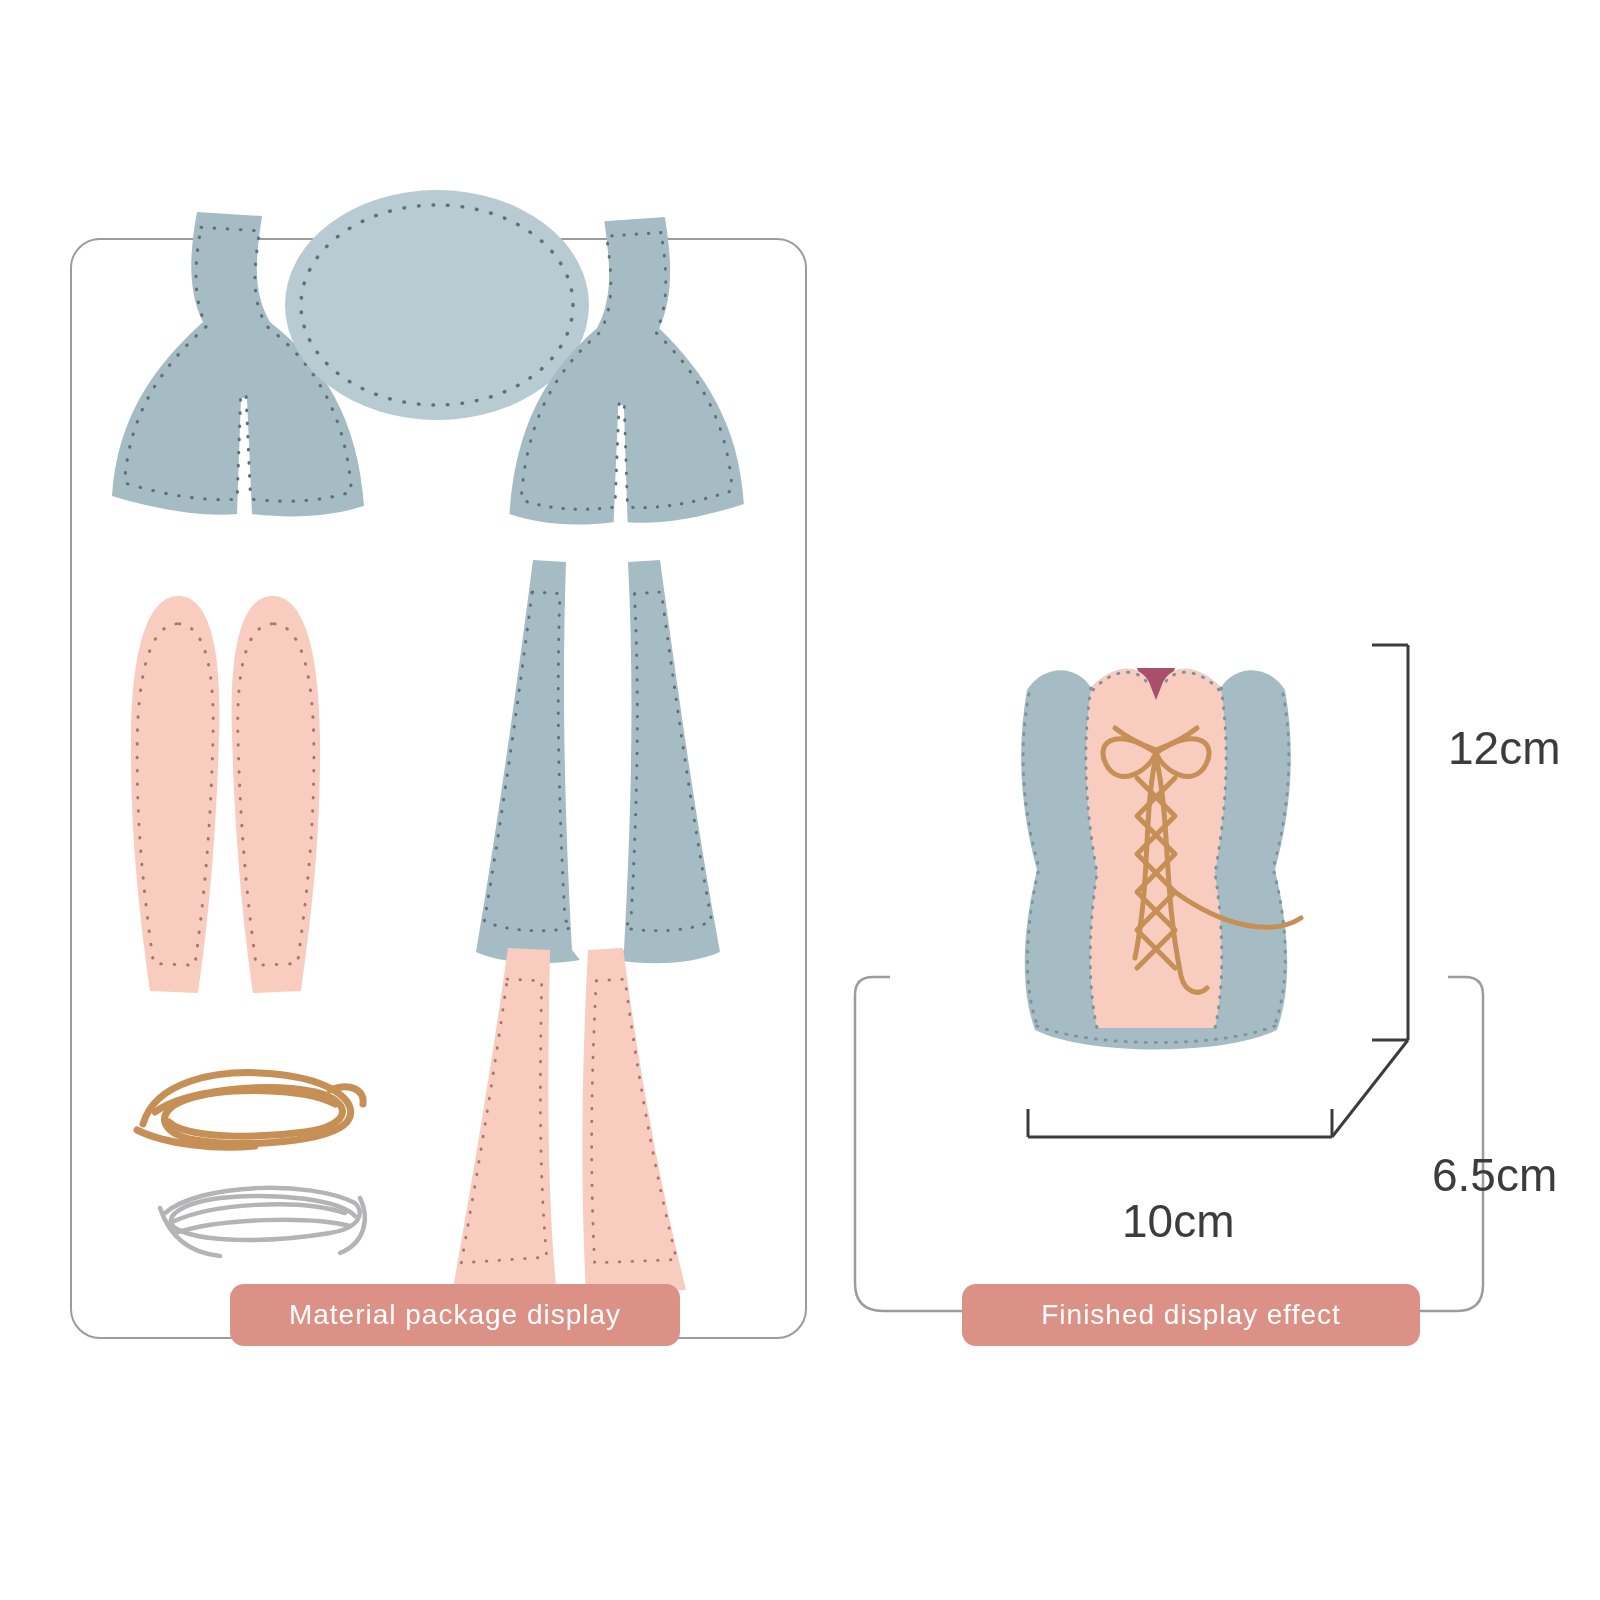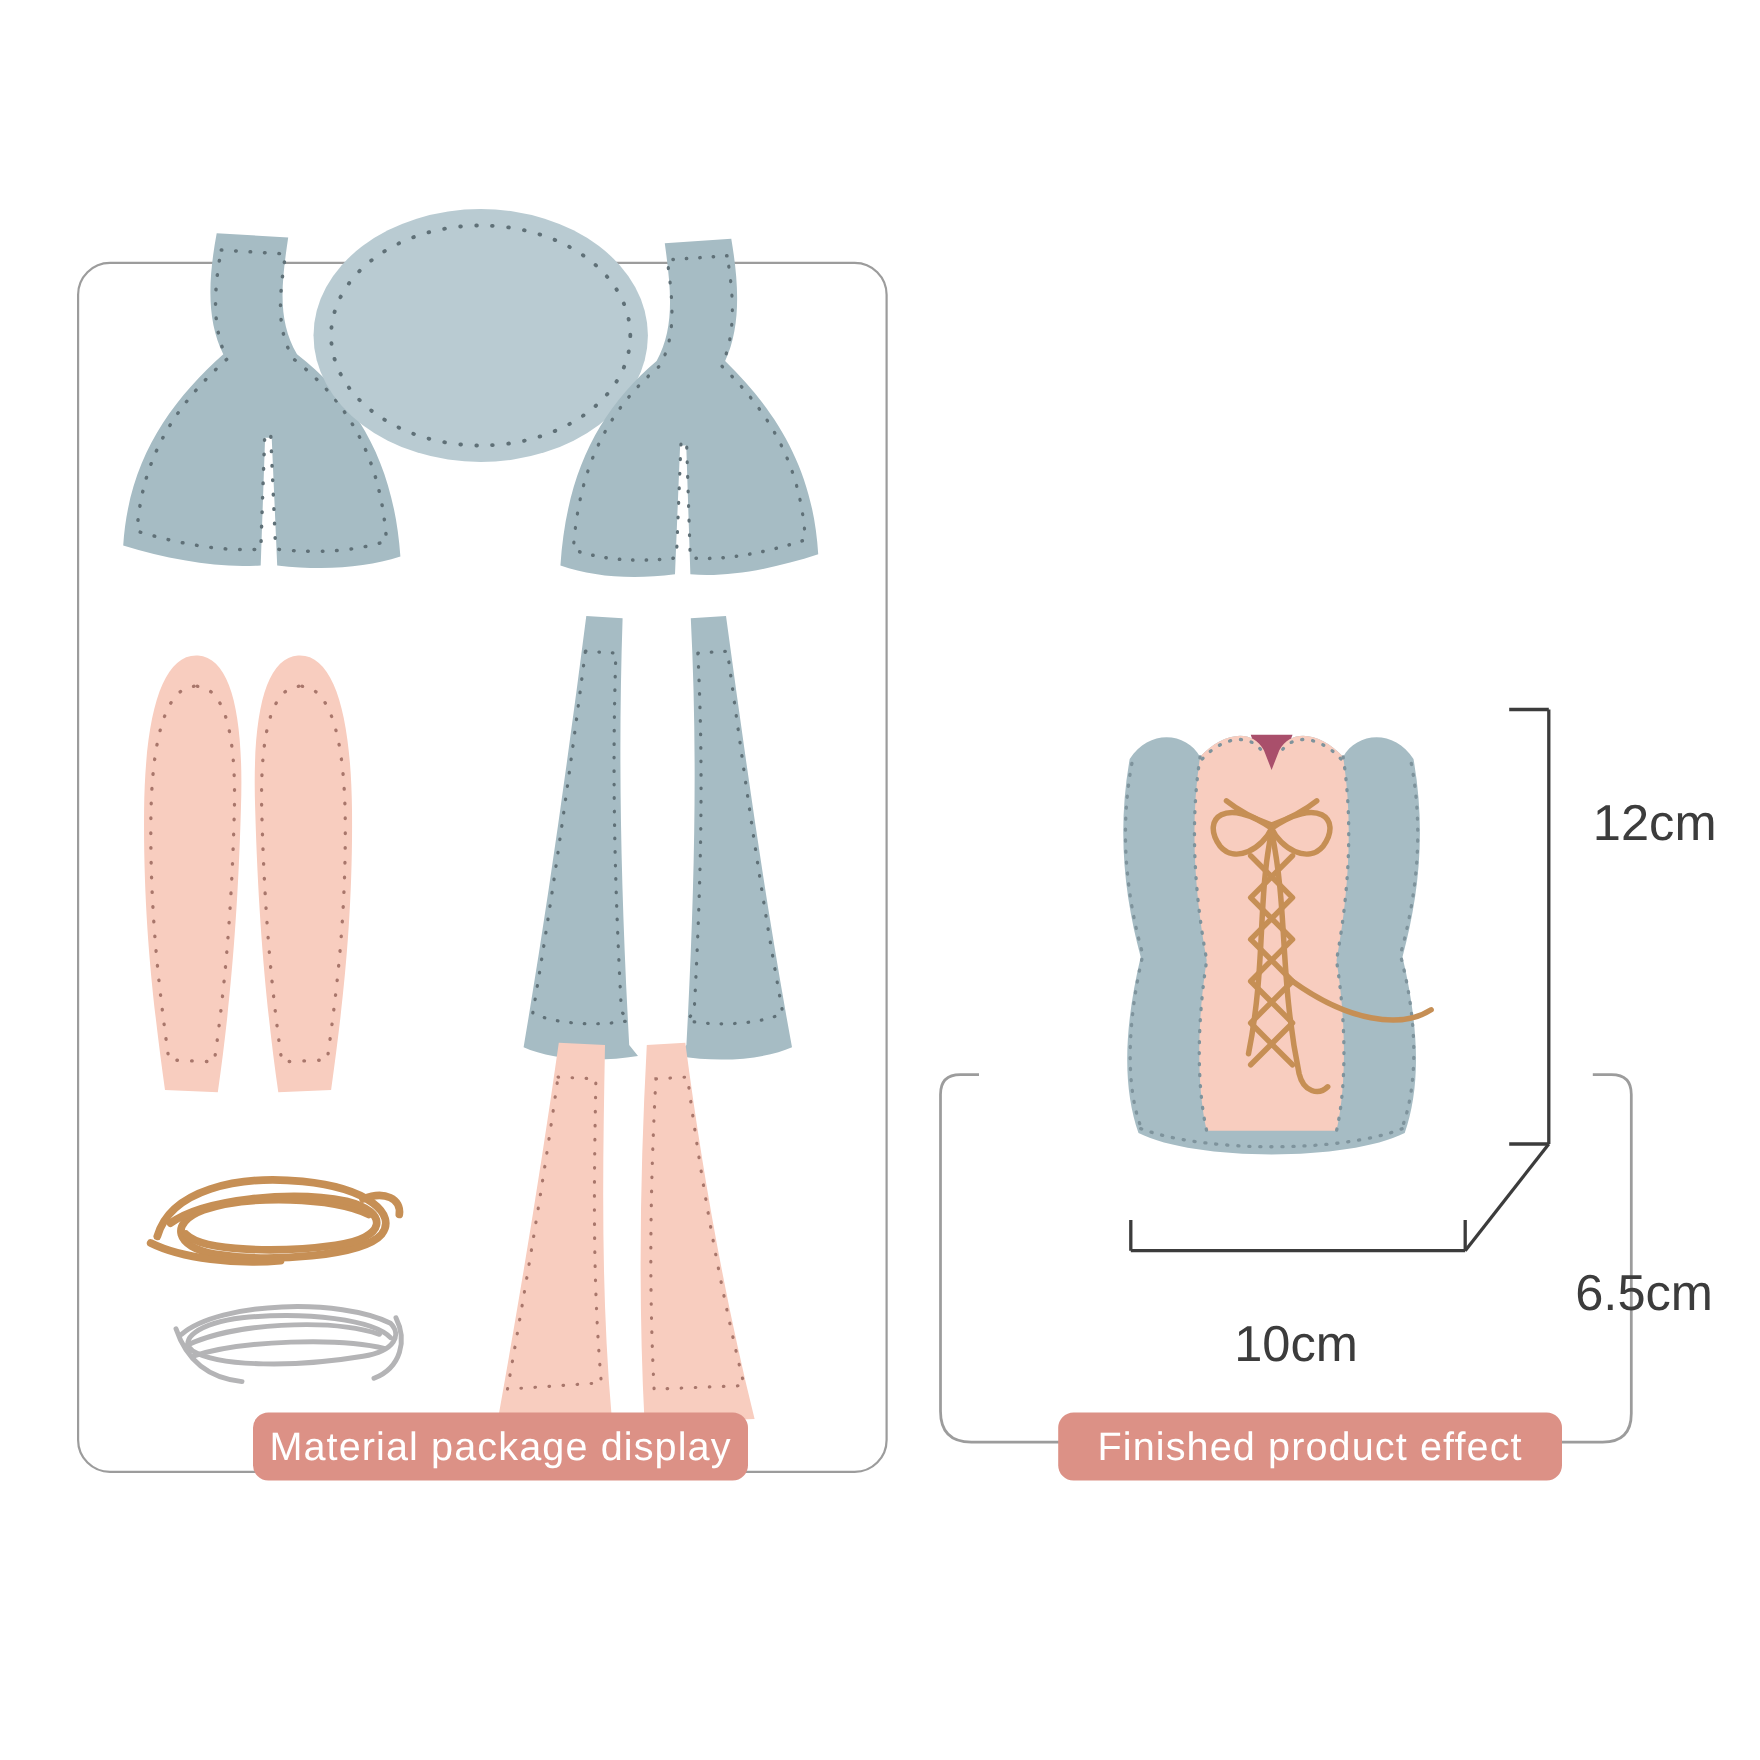--- a/index.html
+++ b/index.html
@@ -2,21 +2,21 @@
 <html style="--badge-bg: #dc9186; --badge-text: #ffffff; --leather-blue: #a6bcc4; --leather-blue-light: #b9cbd2; --leather-pink: #f8cdbf; --leather-magenta: #a94f6b; --cord-tan: #c68f55; --thread-gray: #b4b4b6; --hole-color: #5f7077; --hole-color-pink: #a8766b; --border-gray: #9c9c9c; --dim-color: #3c3c3c; --stitch-color: #7e939c;"><head>
 <meta charset="utf-8">
 <style>
   html,body{margin:0;padding:0;background:#ffffff}
   #stage{position:relative;width:1600px;height:1600px;background:#fff;
          font-family:"Liberation Sans",sans-serif;overflow:hidden}
   svg.piece{position:absolute;overflow:visible}
   .panel-border{position:absolute;border:2px solid var(--border-gray,#9c9c9c);border-radius:30px}
   .badge{position:absolute;display:flex;align-items:center;justify-content:center;
          background:var(--badge-bg,#dc9186);color:var(--badge-text,#fff);
-         font-size:36px;border-radius:14px;letter-spacing:1px;white-space:nowrap}
+         font-size:28px;border-radius:14px;letter-spacing:1px;white-space:nowrap}
   .dim-label{position:absolute;color:var(--dim-color,#3c3c3c);font-size:46px}
   .fill-blue{fill:var(--leather-blue,#a6bcc4)}
   .fill-blue-light{fill:var(--leather-blue-light,#b9cbd2)}
   .fill-pink{fill:var(--leather-pink,#f8cdbf)}
   .fill-magenta{fill:var(--leather-magenta,#a94f6b)}
   .dots{fill:none;stroke:var(--hole-color,#5f7077);stroke-width:3.5;
         stroke-dasharray:0.6 14;stroke-linecap:round}
   .dots-pink{fill:none;stroke:var(--hole-color-pink,#a8766b);stroke-width:3.5;
         stroke-dasharray:0.6 15;stroke-linecap:round}
   .cord{fill:none;stroke:var(--cord-tan,#c68f55);stroke-width:7;stroke-linecap:round}
@@ -120,15 +120,15 @@
   <svg class="piece" style="left:840px;top:620px" width="760" height="620" viewBox="0 0 760 620">
     <path class="dim" d="M568,25 L568,420 M532,25 L568,25 M532,420 L568,420"></path>
     <path class="dim" d="M188,517 L492,517 M188,517 L188,489 M492,517 L492,489"></path>
     <path class="dim" d="M492,517 L568,420"></path>
   </svg>
 
   <div class="dim-label" style="left:1448px;top:721px">12cm</div>
   <div class="dim-label" style="left:1432px;top:1148px">6.5cm</div>
   <div class="dim-label" style="left:1122px;top:1194px;width:120px;text-align:left">10cm</div>
 
-  <div class="badge" style="left:962px;top:1284px;width:458px;height:62px">Finished product effect</div>
+  <div class="badge" style="left:962px;top:1284px;width:458px;height:62px">Finished display effect</div>
 
 </div>
 
 </body></html>

